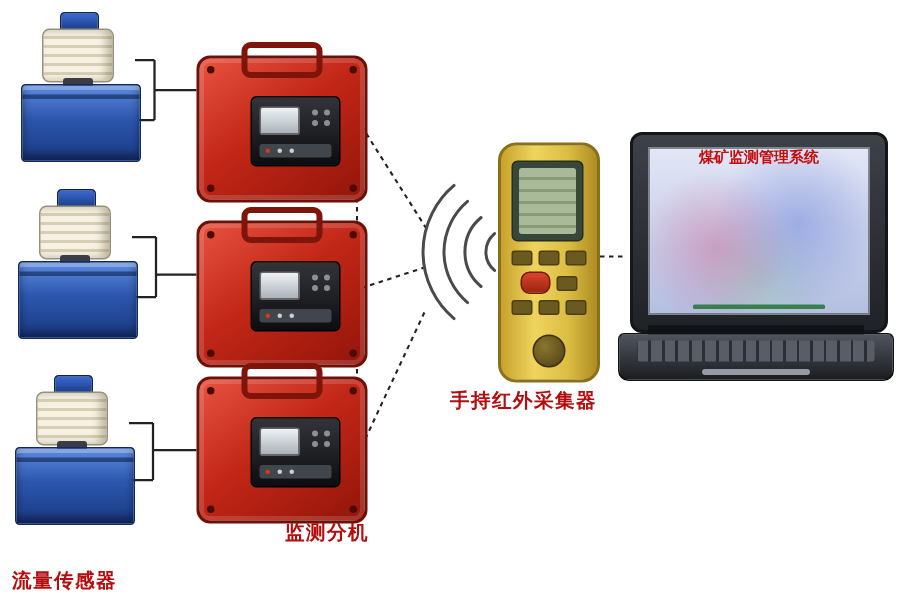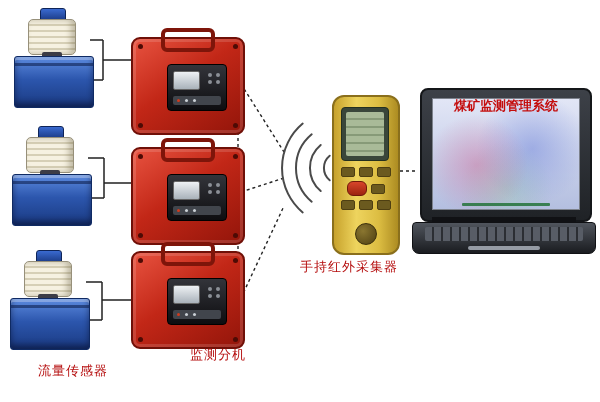--- a/index.html
+++ b/index.html
@@ -38,30 +38,30 @@
   .hh-dpad{position:absolute;left:50%;transform:translateX(-50%);top:126px;width:20px;height:20px;border-radius:50%;background:radial-gradient(circle at 35% 35%,#8a7630,#4e3f12);border:1px solid #3c300c;}
 
   
   .laptop{position:absolute;left:412px;top:88px;width:182px;height:168px;z-index:1;}
   .lt-screen{position:absolute;left:8px;top:0;width:168px;height:130px;background:linear-gradient(#3d4148,#1f2226);border:2px solid #141619;border-radius:8px;}
   .lt-inner{position:absolute;left:10px;top:8px;right:10px;bottom:10px;border:1px solid #7d828c;background:
     radial-gradient(circle at 30% 60%, rgba(205,120,165,.55), transparent 42%),
     radial-gradient(circle at 68% 45%, rgba(120,140,220,.55), transparent 48%),
     radial-gradient(circle at 50% 80%, rgba(150,200,170,.45), transparent 40%),
     linear-gradient(#e2e6f6,#b4bfe0);overflow:hidden;}
-  .lt-title{margin-top:2px;text-align:center;font-size:13px;line-height:10px;font-weight:bold;color:#c40d0d;}
+  .lt-title{margin-top:2px;text-align:center;font-size:10px;line-height:10px;font-weight:bold;color:#c40d0d;}
   .lt-footer{position:absolute;left:20%;bottom:3px;width:60%;height:3px;background:rgba(26,110,46,.8);border-radius:1px;}
   .lt-hinge{position:absolute;left:20px;top:129px;width:144px;height:6px;background:#101114;}
   .lt-base{position:absolute;left:0;top:134px;width:182px;height:30px;background:linear-gradient(#50555d,#1a1c20);border:1px solid #101114;border-radius:4px 4px 7px 7px;}
   .lt-kb{position:absolute;left:12px;top:4px;right:12px;height:14px;background:repeating-linear-gradient(90deg,#585d66 0 7px,#2b2e33 7px 9px);border-radius:2px;}
   .lt-front{position:absolute;left:30%;bottom:3px;width:40%;height:4px;background:#959ba4;border-radius:2px;}
 
   
-  .lbl{position:absolute;color:#b50d0d;font-weight:normal;font-size:13px;letter-spacing:1px;z-index:2;}
-  .lbl-sensor{left:8px;top:362px;margin-left:30px;}
+  .lbl{position:absolute;color:#b50d0d;font-weight:bold;font-size:13px;letter-spacing:1px;z-index:2;}
+  .lbl-sensor{left:8px;top:378px;}
   .lbl-case{left:146px;top:346px;margin-left:44px;}
   .lbl-handheld{left:300px;top:258px;}
 </style>
 </head>
 <body>
 
 <div class="canvas">
 
   <svg class="wires" viewBox="0 0 600 402" xmlns="http://www.w3.org/2000/svg">
     <g stroke="#222" stroke-width="1.5" fill="none">

